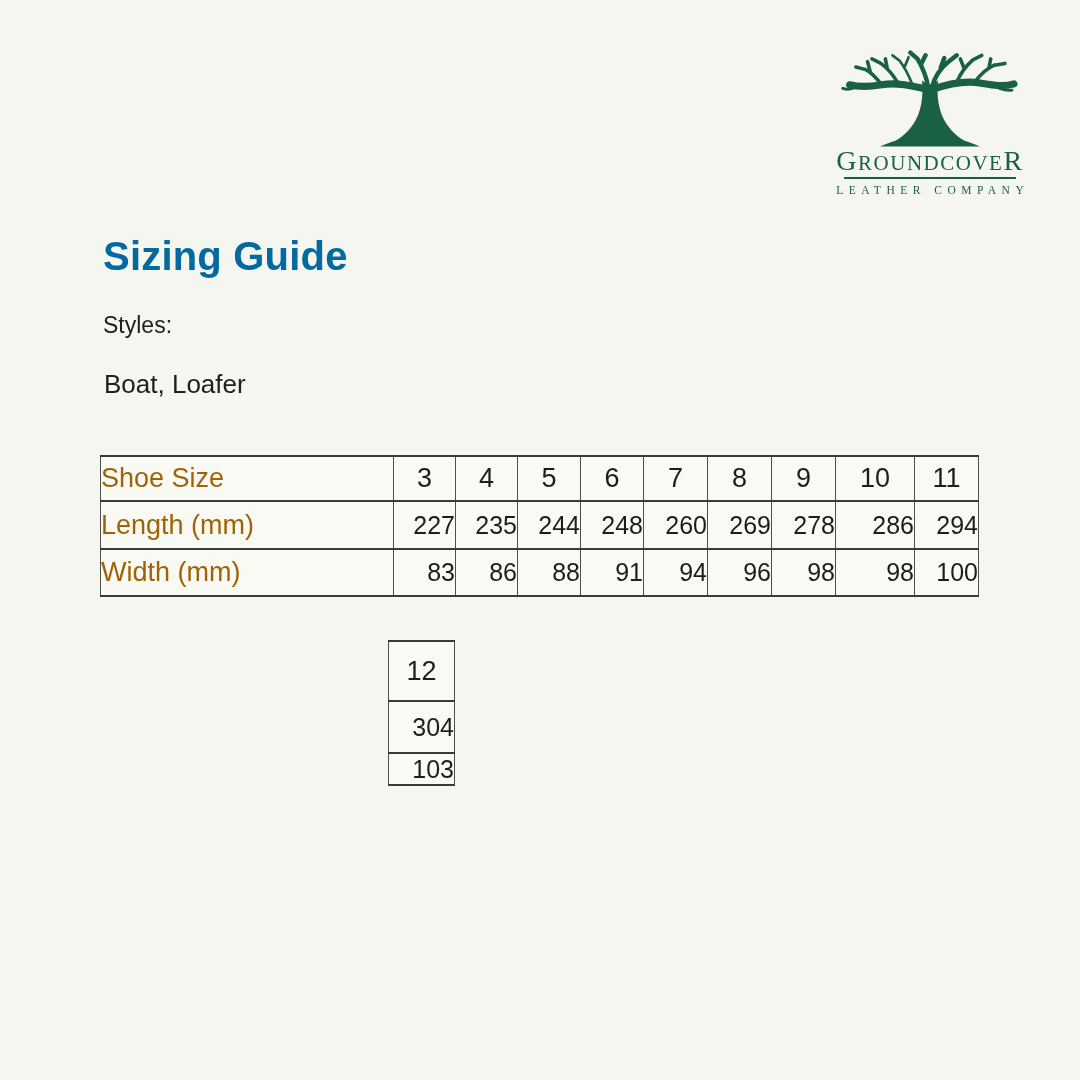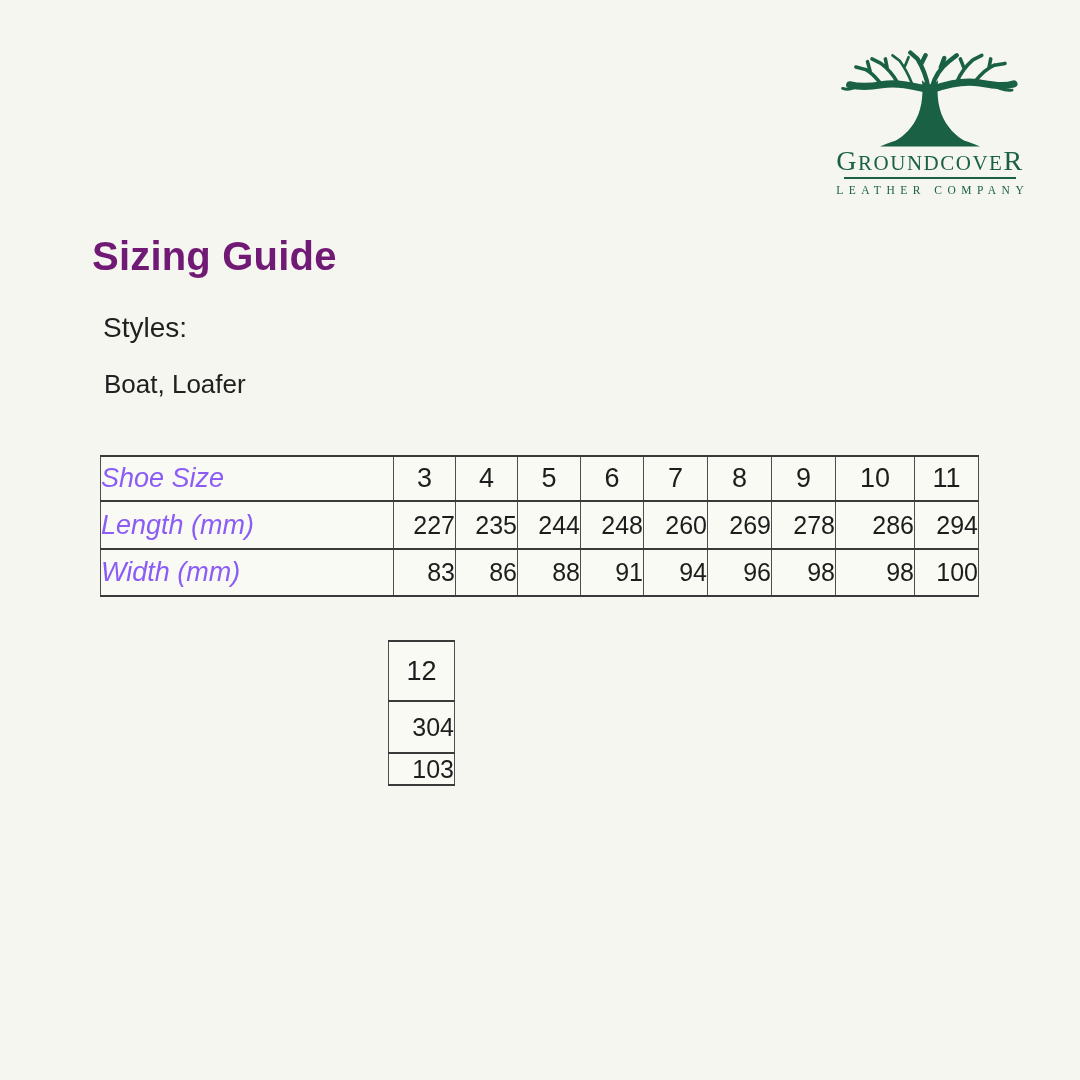--- a/index.html
+++ b/index.html
@@ -54,32 +54,32 @@
     font-family: "Liberation Serif", serif;
     font-size: 11.5px;
     letter-spacing: 5.5px;
     white-space: nowrap;
     text-indent: 5.5px; 
   }
 
   
   .page-title {
     position: absolute;
-    left: 92px;
+    left: 103px;
     top: 234px;
     font-size: 40px;
     font-weight: 700;
     letter-spacing: 0.2px;
-    color: #701a75;
+    color: #0369a1;
   }
   .styles-label {
     position: absolute;
     left: 103px;
     top: 312px;
-    font-size: 28px;
+    font-size: 23px;
     font-weight: 400;
     color: #202020;
   }
   .styles-value {
     position: absolute;
     left: 104px;
     top: 369px;
     font-size: 26px;
     font-weight: 400;
     color: #202020;
@@ -105,22 +105,21 @@
   }
   .main-table { left: 100px; top: 455px; }
   .main-table .row-head   { height: 45px; }
   .main-table .row-length { height: 48px; }
   .main-table .row-width  { height: 47px; }
 
   .label-cell {
     text-align: left;
     padding-left: 13px;
     font-size: 27px;
-    color: #8b5cf6;
-    font-style: italic;
+    color: #a16207;
   }
   th.size-cell {
     background: #D9D9D9;
     text-align: center;
     font-size: 27px;
     font-weight: 700;
     color: #1D1D1D;
   }
   td.num-cell {
     text-align: right;

